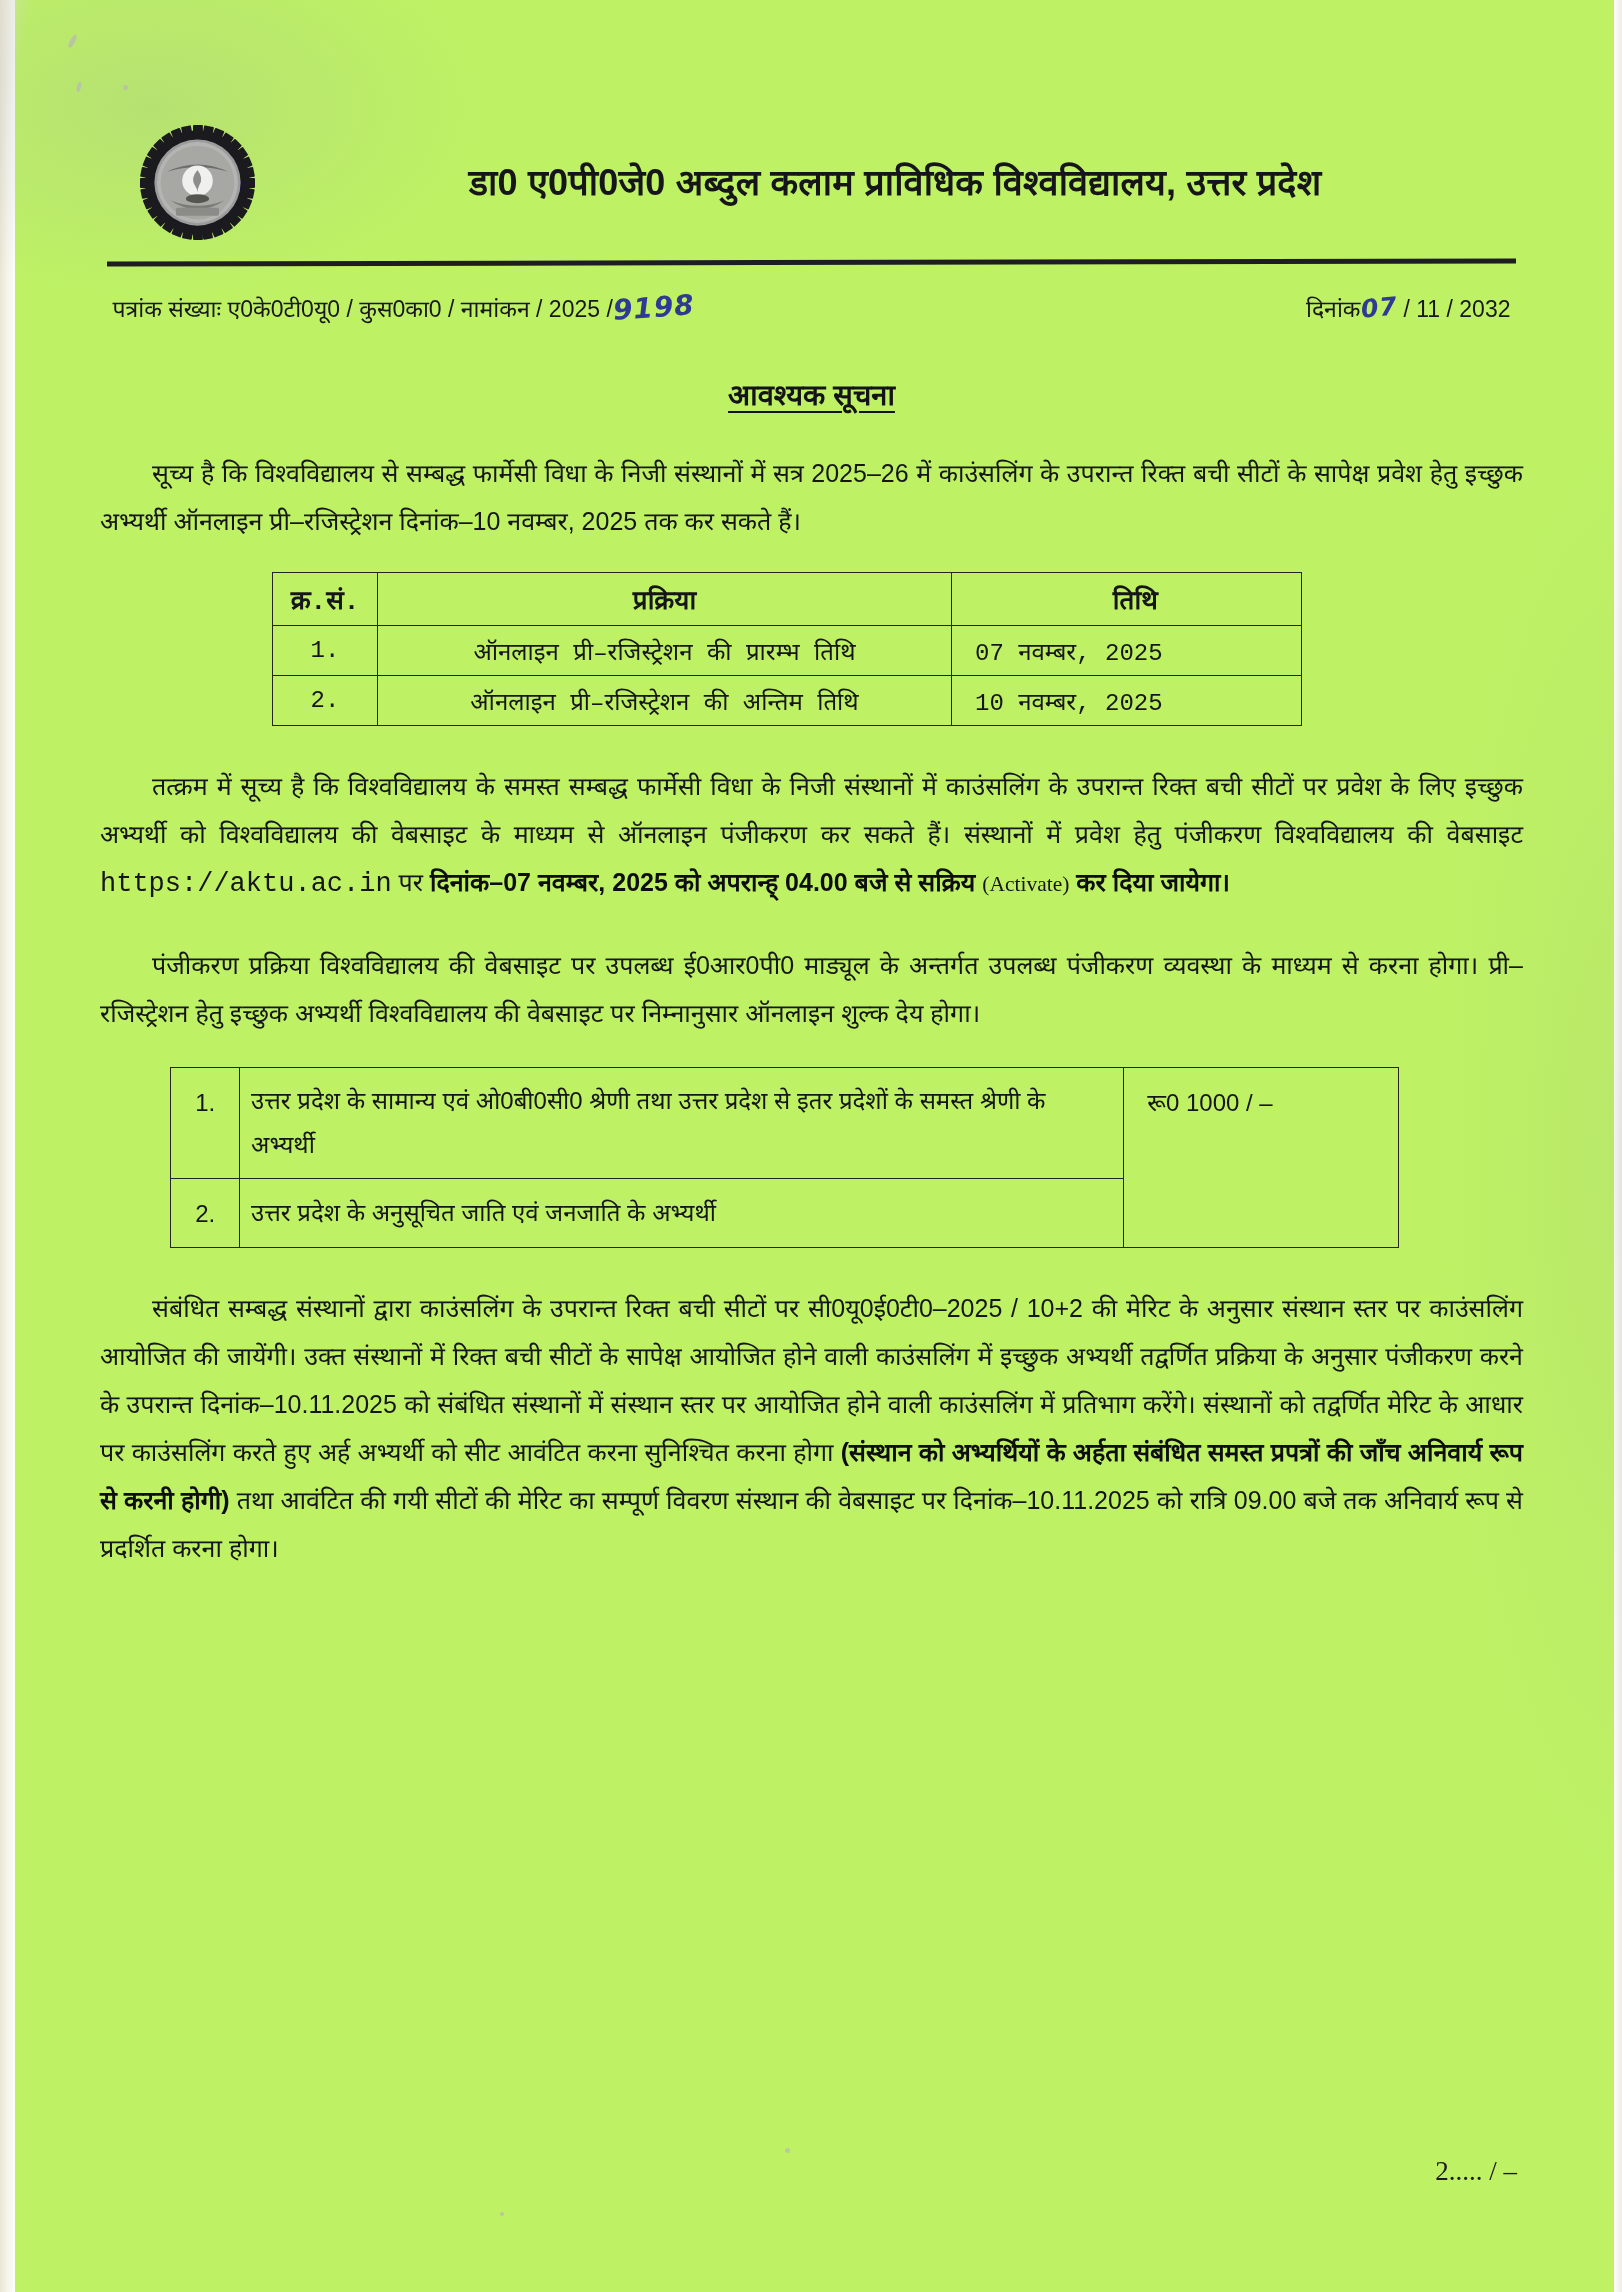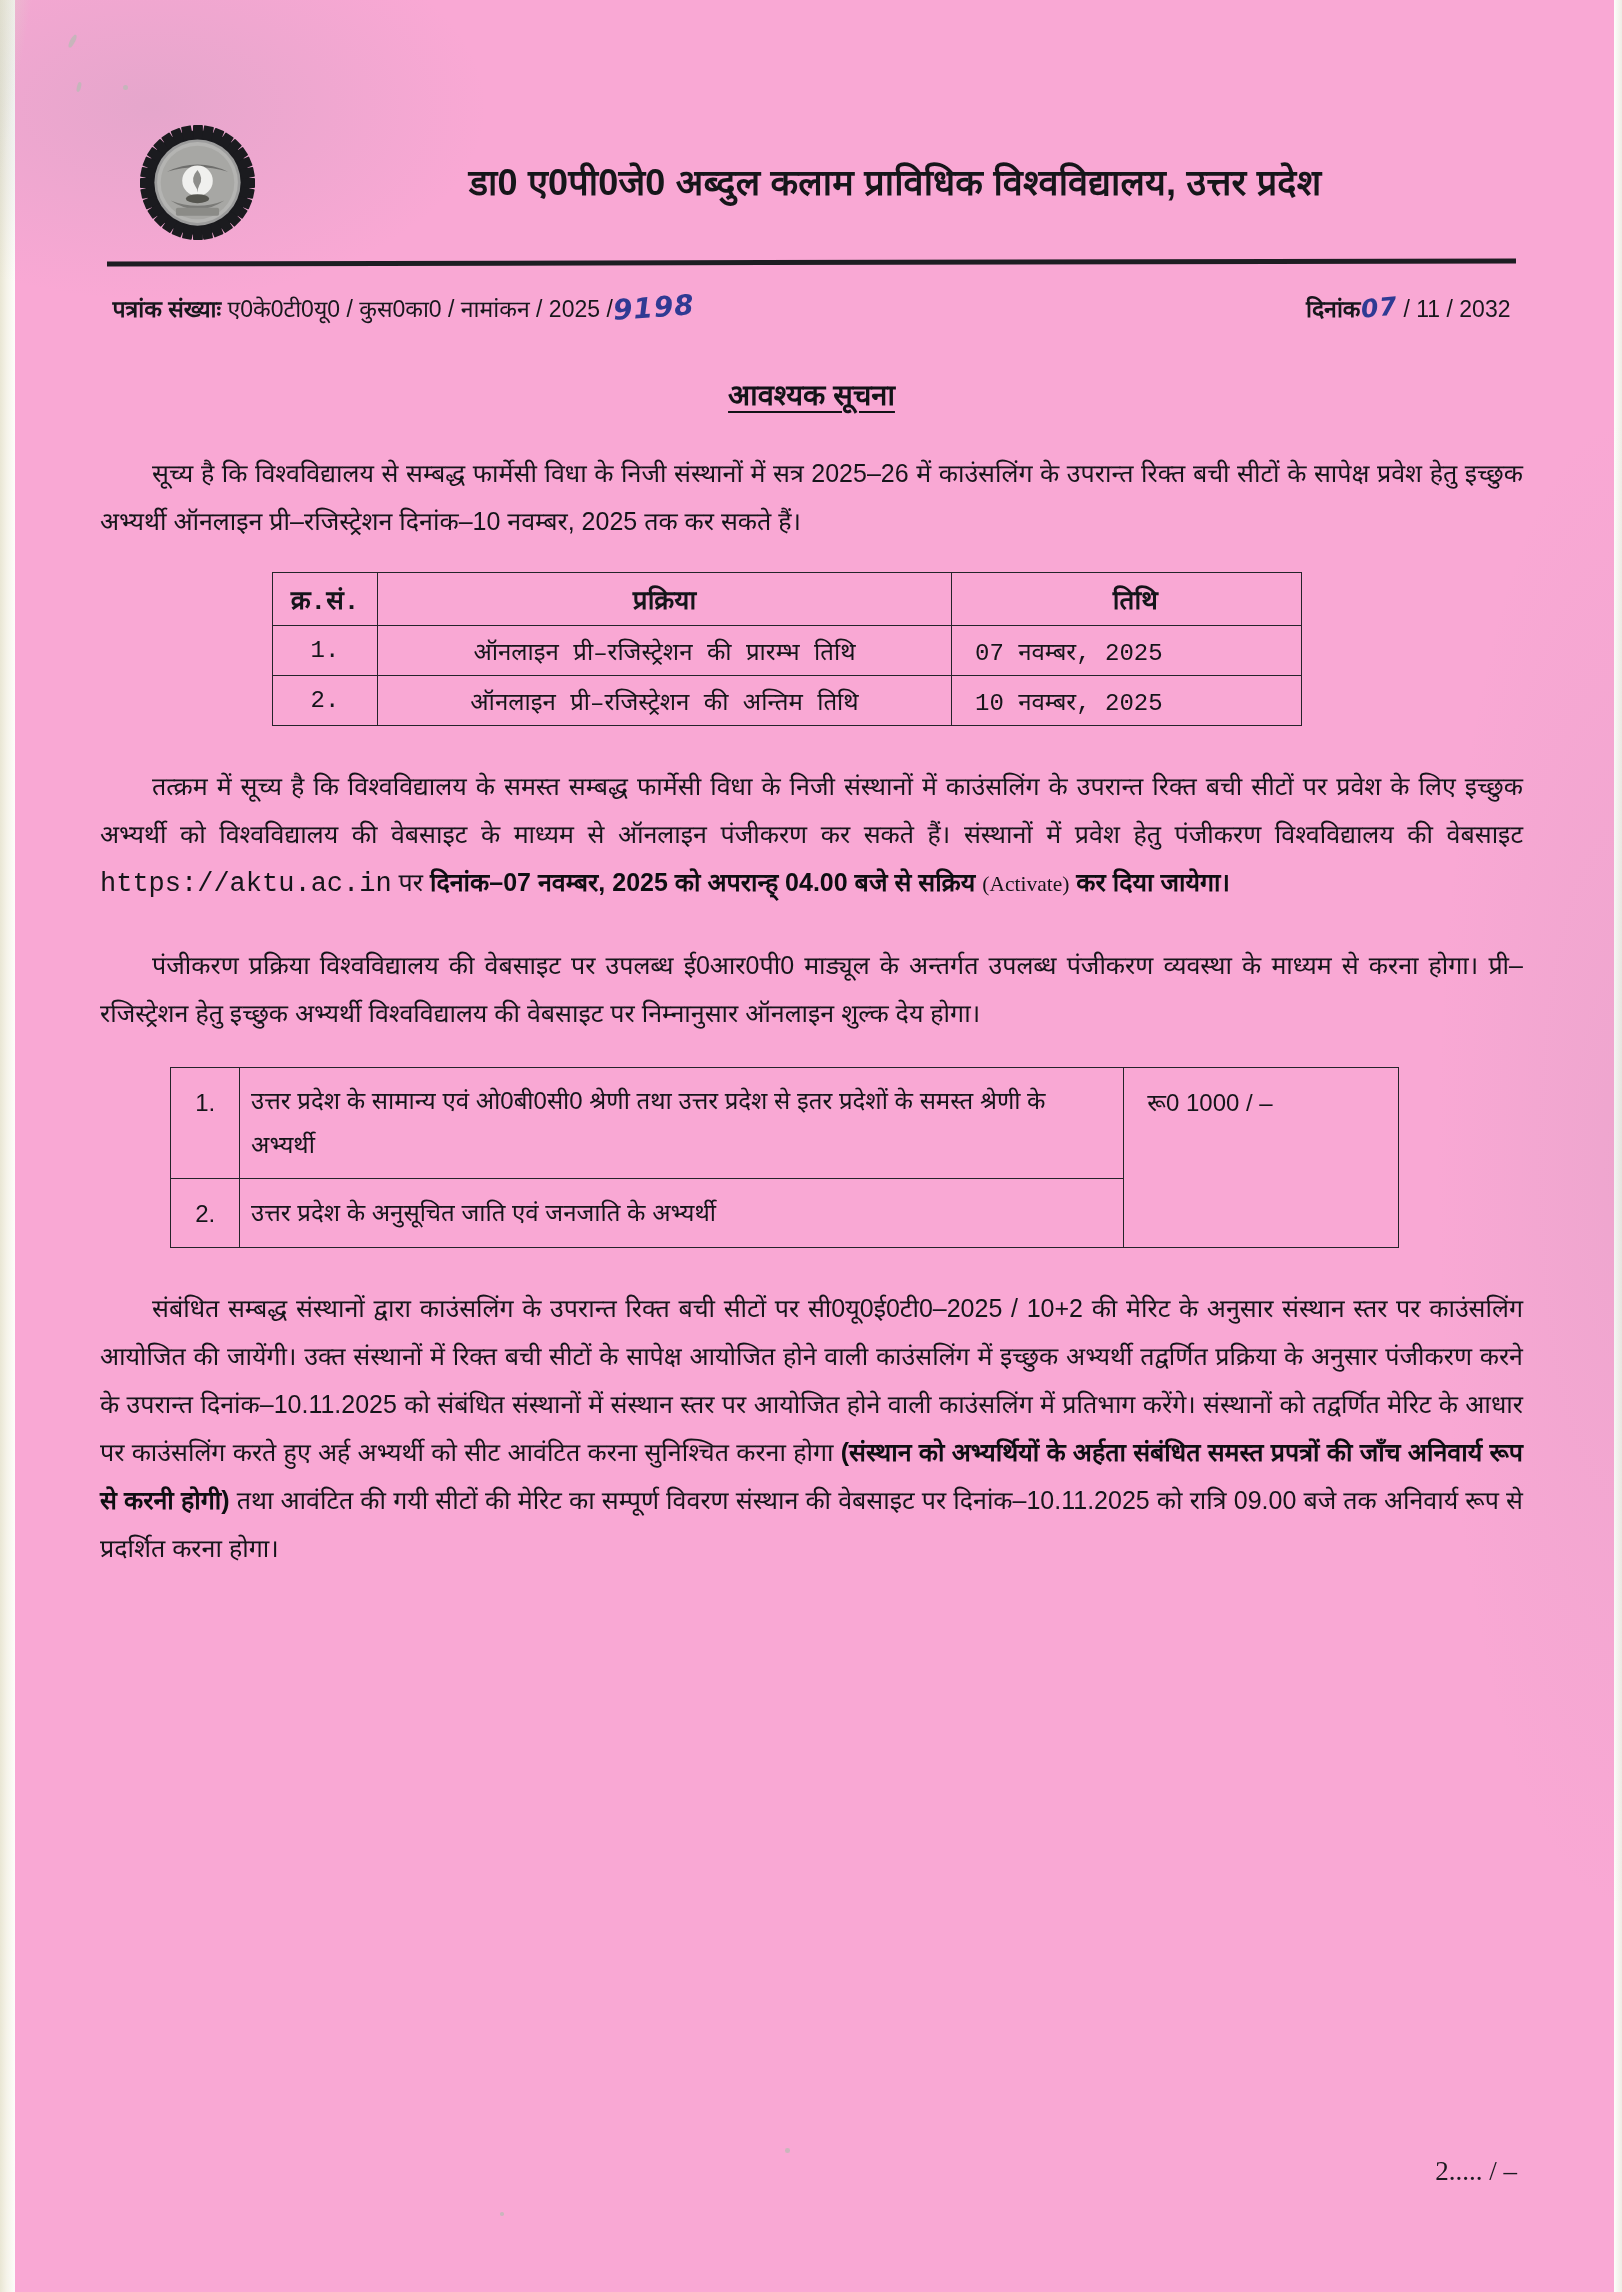--- a/index.html
+++ b/index.html
@@ -7,21 +7,21 @@
     padding: 0;
     background: #8a8a8a;
   }
   body {
     font-family: "Liberation Sans", "DejaVu Sans", sans-serif;
   }
   .page {
     position: relative;
     width: 1623px;
     height: 2293px;
-    background: #f9a8d4;
+    background: #bef264;
     overflow: hidden;
     box-sizing: border-box;
   }
   
   .paper-tint {
     position: absolute;
     inset: 0;
     background:
       radial-gradient(ellipse 466px 269px at 152px 107px, rgba(150,158,170,0.20), rgba(150,158,170,0) 72%),
       radial-gradient(ellipse 269px 1075px at 1623px 1164px, rgba(140,146,156,0.10), rgba(140,146,156,0) 70%),
@@ -105,21 +105,21 @@
   
   .refline {
     display: flex;
     justify-content: space-between;
     align-items: baseline;
     margin-top: 27px;
     font-size: 23px;
     color: #17171c;
     padding: 0 12.5px;
   }
-  .refline .lbl { font-weight: 700; }
+  .refline .lbl { font-weight: 400; }
   .ref-left, .ref-right { white-space: nowrap; }
   .hand {
     font-family: "DejaVu Sans", sans-serif;
     color: #2f3a93;
     font-style: italic;
     font-weight: 700;
     font-size: 28px;
     letter-spacing: 0.9px;
     transform: rotate(-4deg);
     display: inline-block;

